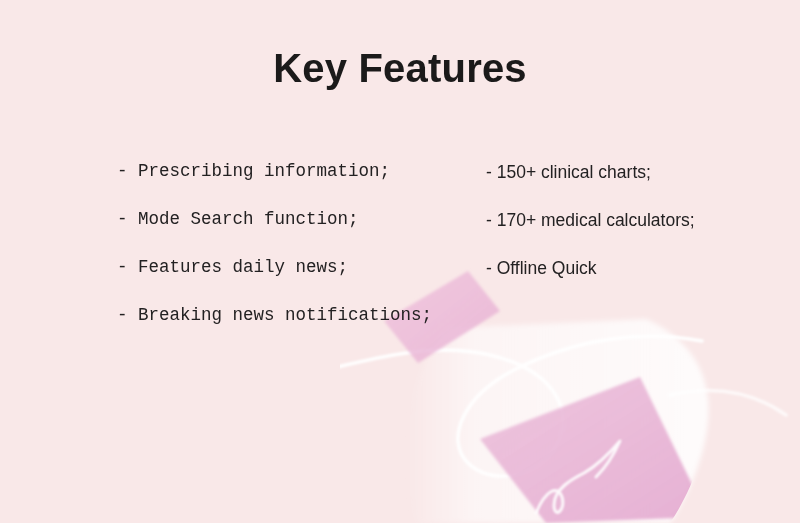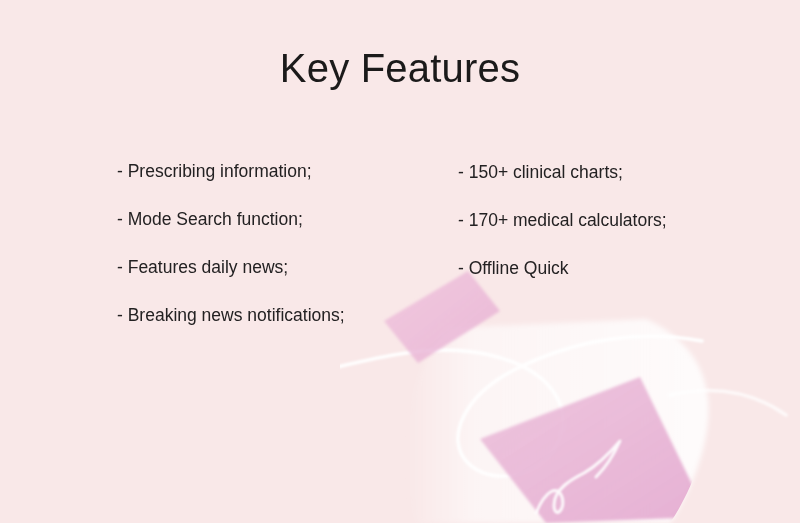--- a/index.html
+++ b/index.html
@@ -32,21 +32,21 @@
   }
 
   
   #title {
     position: absolute;
     top: 44px;
     left: 0;
     width: 800px;
     text-align: center;
     font-size: 40px;
-    font-weight: 400;
+    font-weight: 700;
     line-height: 48px;
     color: #1b1a1a;
     letter-spacing: 0.2px;
     white-space: nowrap;
   }
 
   
   #columns {
     position: absolute;
     top: 160px;
@@ -61,22 +61,22 @@
   }
   #col-left  { left: 117px; width: 320px; }
   #col-right { left: 458px; width: 300px; }
 
   .feature-item {
     font-size: 17.5px;
     line-height: 22px;
     color: #232122;
     white-space: nowrap;
   }
-  #col-left  .feature-item { margin-bottom: 26px; }
-  #col-right .feature-item { margin-bottom: 26px; }
+  #col-left  .feature-item { margin-bottom: 26px; font-family: Liberation Mono, monospace; }
+  #col-right .feature-item { margin-bottom: 26px; margin-left: 28px; }
   #col-right { top: 1px; }
 </style>
 </head>
 <body>
 
 <div id="slide">
 
   <svg id="decor" viewBox="0 0 460 260">
     <defs>
       <linearGradient id="fadeRight" x1="0" y1="0" x2="1" y2="0">

